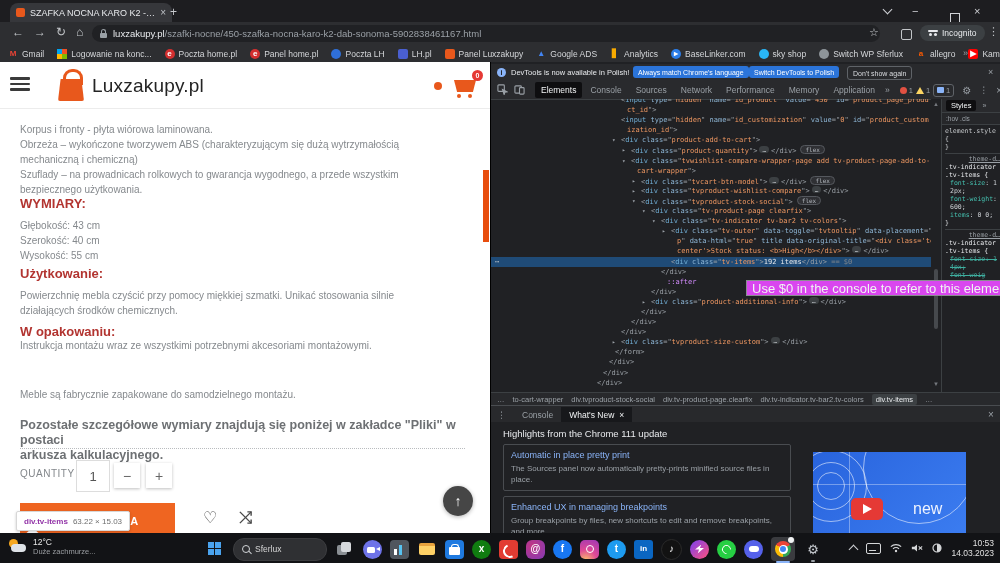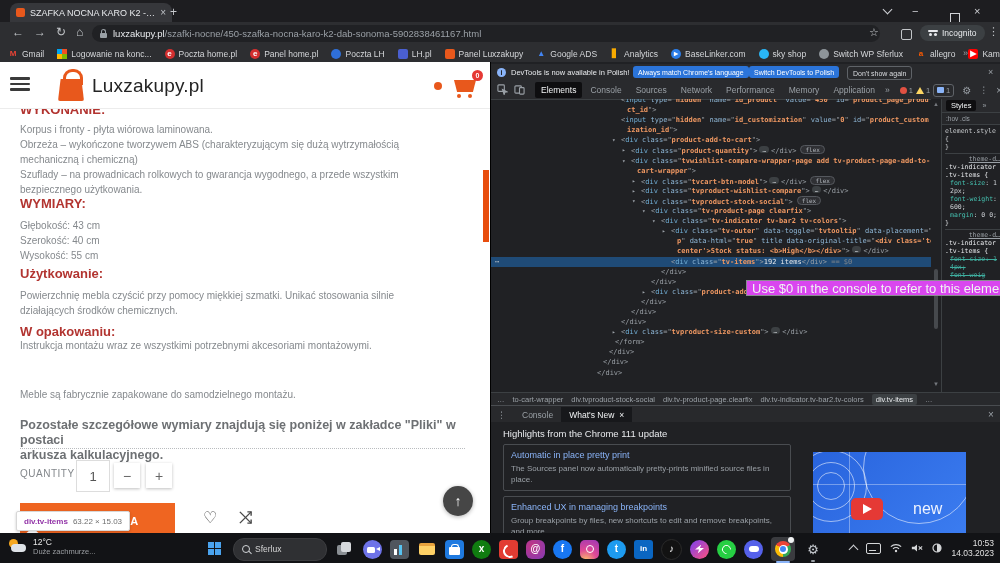--- a/index.html
+++ b/index.html
@@ -100,21 +100,21 @@
   .dt-gear{font-size:10px;color:#9aa0a6;margin-left:8px;}
   .dt-kebab{font-size:9px;color:#9aa0a6;margin-left:8px;}
   .dt-x{font-size:10px;color:#9aa0a6;margin-left:8px;}
 
   .dom-tree{position:absolute;left:0;top:37px;width:440px;height:293px;overflow:hidden;font-family:"DejaVu Sans Mono",monospace;font-size:7px;}
   .code-line{position:relative;height:10.1px;line-height:10.1px;white-space:nowrap;}
   .code-line.cut{margin-top:-4px;}
   .code-line.sel{background:#1f4b77;}
   .sel-dots{position:absolute;left:4px;color:#cdd1d5;}
   .tw-arrow{position:absolute;color:#9aa0a6;font-size:6px;}
-  .c-p{color:#9aa0a6;} .c-t{color:#71b0d8;} .c-a{color:#8fb8d8;} .c-v{color:#ef9862;font-weight:bold;} .c-x{color:#e8eaed;} .c-g{color:#80868b;} .c-s{color:#d48cff;}
+  .c-p{color:#9aa0a6;} .c-t{color:#71b0d8;} .c-a{color:#8fb8d8;} .c-v{color:#ef9862;} .c-x{color:#e8eaed;} .c-g{color:#80868b;} .c-s{color:#d48cff;}
   .tk-ell{display:inline-block;background:#3c4043;color:#c0c4c9;border-radius:4px;padding:0 3px;font-size:6px;line-height:7px;margin:0 2px;vertical-align:1px;}
   .tk-flex{display:inline-block;background:#2f3034;border:1px solid #55585e;color:#b0b5bb;border-radius:6px;padding:0 4px;font-size:6px;line-height:7px;margin-left:4px;vertical-align:1px;}
 
   .el-scroll{position:absolute;left:440px;top:37px;width:10px;height:293px;background:#202124;}
   .scr-arrow{position:absolute;font-size:6px;color:#74787d;left:2px;}
   .el-thumb{position:absolute;left:3px;width:4px;background:#46494d;border-radius:2px;}
 
   .styles-pane{position:absolute;left:450px;top:37px;width:60px;height:293px;background:#202124;border-left:1px solid #3c4043;overflow:hidden;}
   .styles-hdr{height:13px;background:#292a2d;border-bottom:1px solid #3c4043;display:flex;align-items:center;}
   .styles-tab{background:#0e0e10;color:#f1f3f4;font-size:7.5px;padding:1px 5px;border-radius:2px;margin-left:4px;}
@@ -333,23 +333,20 @@
       <div class="logo-text">Luxzakupy.pl</div>
       <div class="hdr-dot"></div>
       <div class="cart">
         <div class="basket"></div>
         <div class="wheel" style="left:5px;"></div>
           <div class="wheel" style="left:16px;"></div>
         <div class="badge">0</div>
       </div>
     </div>
 
-    <div class="clip-head">
-        <div>WYKONANIE:</div>
-      </div>
     <div class="stext" style="top:60px;">Korpus i fronty - płyta wiórowa laminowana.
 Obrzeża – wykończone tworzywem ABS (charakteryzującym się dużą wytrzymałością
 mechaniczną i chemiczną)
 Szuflady – na prowadnicach rolkowych to gwarancja wygodnego, a przede wszystkim
 bezpiecznego użytkowania.</div>
     <div class="shead" style="top:134px;">WYMIARY:</div>
     <div class="stext" style="top:156px;">Głębokość: 43 cm
 Szerokość: 40 cm
 Wysokość: 55 cm</div>
     <div class="shead" style="top:204px;">Użytkowanie:</div>
@@ -458,20 +455,21 @@
         <div class="code-line" style="padding-left: 150px;"><span class="tw-arrow" style="left: 141px;">▸</span><span class="c-p">&lt;</span><span class="c-t">div</span><span class="c-a"> class</span><span class="c-p">="</span><span class="c-v">tvcart-btn-model</span><span class="c-p">"&gt;</span><span class="tk-ell">…</span><span class="c-p">&lt;/div&gt;</span><span class="tk-flex">flex</span></div>
         <div class="code-line" style="padding-left: 150px;"><span class="tw-arrow" style="left: 141px;">▸</span><span class="c-p">&lt;</span><span class="c-t">div</span><span class="c-a"> class</span><span class="c-p">="</span><span class="c-v">tvproduct-wishlist-compare</span><span class="c-p">"&gt;</span><span class="tk-ell">…</span><span class="c-p">&lt;/div&gt;</span></div>
         <div class="code-line" style="padding-left: 150px;"><span class="tw-arrow" style="left: 141px;">▾</span><span class="c-p">&lt;</span><span class="c-t">div</span><span class="c-a"> class</span><span class="c-p">="</span><span class="c-v">tvproduct-stock-social</span><span class="c-p">"&gt;</span><span class="tk-flex">flex</span></div>
         <div class="code-line" style="padding-left: 160px;"><span class="tw-arrow" style="left: 151px;">▾</span><span class="c-p">&lt;</span><span class="c-t">div</span><span class="c-a"> class</span><span class="c-p">="</span><span class="c-v">tv-product-page clearfix</span><span class="c-p">"&gt;</span></div>
         <div class="code-line" style="padding-left: 170px;"><span class="tw-arrow" style="left: 161px;">▾</span><span class="c-p">&lt;</span><span class="c-t">div</span><span class="c-a"> class</span><span class="c-p">="</span><span class="c-v">tv-indicator tv-bar2 tv-colors</span><span class="c-p">"&gt;</span></div>
         <div class="code-line" style="padding-left: 180px;"><span class="tw-arrow" style="left: 171px;">▸</span><span class="c-p">&lt;</span><span class="c-t">div</span><span class="c-a"> class</span><span class="c-p">="</span><span class="c-v">tv-outer</span><span class="c-p">"</span><span class="c-a"> data-toggle</span><span class="c-p">="</span><span class="c-v">tvtooltip</span><span class="c-p">"</span><span class="c-a"> data-placement</span><span class="c-p">="</span></div>
         <div class="code-line" style="padding-left: 186px;"><span class="c-v">p</span><span class="c-p">"</span><span class="c-a"> data-html</span><span class="c-p">="</span><span class="c-v">true</span><span class="c-p">"</span><span class="c-a"> title</span><span class="c-a"> data-original-title</span><span class="c-p">="</span><span class="c-v">&lt;div class='text-</span></div>
         <div class="code-line" style="padding-left: 186px;"><span class="c-v">center'&gt;Stock status: &lt;b&gt;High&lt;/b&gt;&lt;/div&gt;</span><span class="c-p">"&gt;</span><span class="tk-ell">…</span><span class="c-p">&lt;/div&gt;</span></div>
         <div class="code-line sel" style="padding-left: 180px;"><span class="sel-dots">⋯</span><span class="c-p">&lt;</span><span class="c-t">div</span><span class="c-a"> class</span><span class="c-p">="</span><span class="c-v">tv-items</span><span class="c-p">"&gt;</span><span class="c-x">192 items</span><span class="c-p">&lt;/div&gt;</span><span class="c-g"> == $0</span></div>
         <div class="code-line" style="padding-left: 170px;"><span class="c-p">&lt;/div&gt;</span></div>
+        <div class="code-line" style="padding-left: 176px;"><span class="c-s">::after</span></div>
         <div class="code-line" style="padding-left: 160px;"><span class="c-p">&lt;/div&gt;</span></div>
         <div class="code-line" style="padding-left: 160px;"><span class="tw-arrow" style="left: 151px;">▸</span><span class="c-p">&lt;</span><span class="c-t">div</span><span class="c-a"> class</span><span class="c-p">="</span><span class="c-v">product-additional-info</span><span class="c-p">"&gt;</span><span class="tk-ell">…</span><span class="c-p">&lt;/div&gt;</span></div>
         <div class="code-line" style="padding-left: 150px;"><span class="c-p">&lt;/div&gt;</span></div>
         <div class="code-line" style="padding-left: 140px;"><span class="c-p">&lt;/div&gt;</span></div>
         <div class="code-line" style="padding-left: 130px;"><span class="c-p">&lt;/div&gt;</span></div>
         <div class="code-line" style="padding-left: 130px;"><span class="tw-arrow" style="left: 121px;">▸</span><span class="c-p">&lt;</span><span class="c-t">div</span><span class="c-a"> class</span><span class="c-p">="</span><span class="c-v">tvproduct-size-custom</span><span class="c-p">"&gt;</span><span class="tk-ell">…</span><span class="c-p">&lt;/div&gt;</span></div>
         <div class="code-line" style="padding-left: 124px;"><span class="c-p">&lt;/form&gt;</span></div>
         <div class="code-line" style="padding-left: 118px;"><span class="c-p">&lt;/div&gt;</span></div>
         <div class="code-line" style="padding-left: 112px;"><span class="c-p">&lt;/div&gt;</span></div>
         <div class="code-line" style="padding-left: 106px;"><span class="c-p">&lt;/div&gt;</span></div>
@@ -490,21 +488,21 @@
       </div>
       <div class="styles-filter">:hov .cls</div>
       <div class="styles-body">
         <div class="elem-style">element.style {
 }</div>
         <span><div class="style-rule">
               <div class="style-link">theme-d…</div>
               <div class="style-selector">.tv-indicator .tv-items {</div>
               <div class="style-prop"><span class="prop-n">font-size</span><span class="prop-v">: 12px;</span></div>
               <div class="style-prop"><span class="prop-n">font-weight</span><span class="prop-v">: 600;</span></div>
-              <div class="style-prop"><span class="prop-n">margin</span><span class="prop-v">: 0 0;</span></div>
+              <div class="style-prop"><span class="prop-n">items</span><span class="prop-v">: 0 0;</span></div>
               <div class="style-close">}</div>
             </div><div class="style-rule">
               <div class="style-link">theme-d…</div>
               <div class="style-selector">.tv-indicator .tv-items {</div>
               <div class="style-prop strike"><span class="prop-n">font-size</span><span class="prop-v">: 14px;</span></div>
               <div class="style-prop strike"><span class="prop-n">font-weig</span><span class="prop-v"></span></div>
             </div></span>
       </div>
     </div>
 

